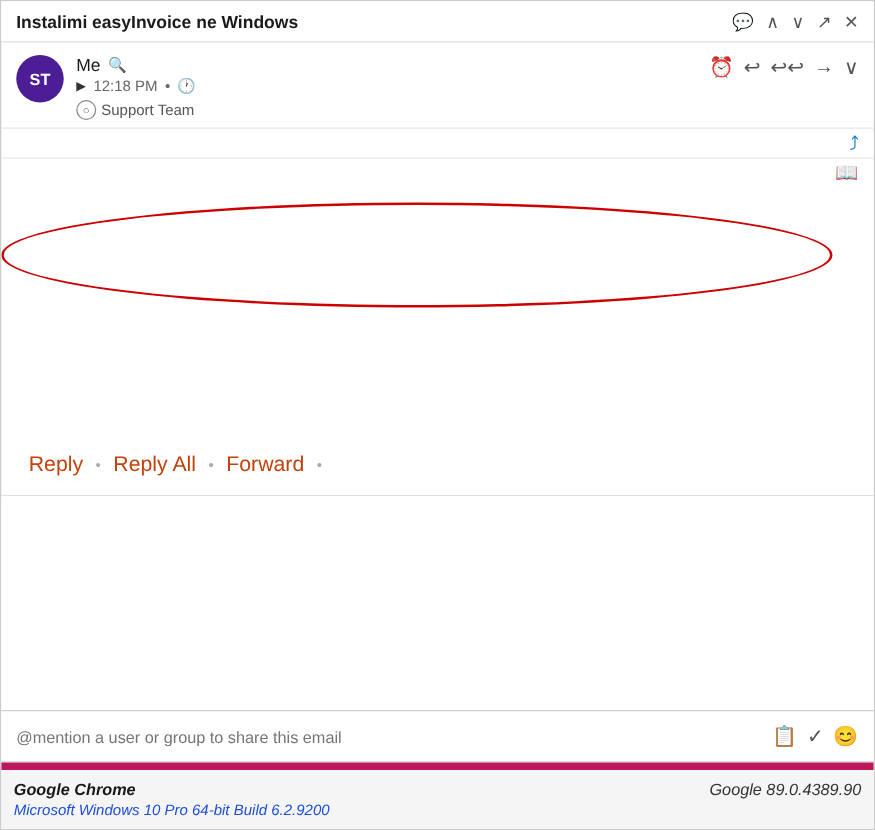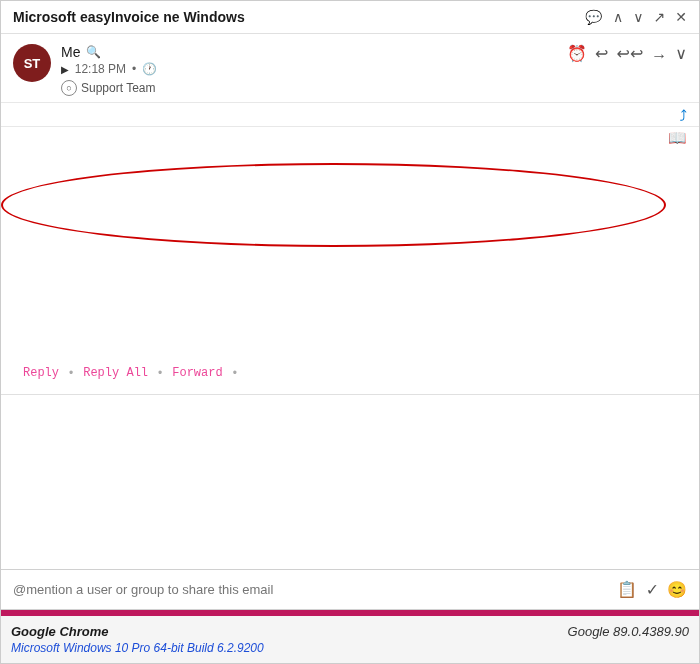--- a/index.html
+++ b/index.html
@@ -49,21 +49,21 @@
     }
     .email-header-left {
       display: flex;
       align-items: flex-start;
       gap: 10px;
     }
     .avatar {
       width: 38px;
       height: 38px;
       border-radius: 50%;
-      background: #7f1d1d;
+      background: #4c1d95;
       color: #fff;
       display: flex;
       align-items: center;
       justify-content: center;
       font-size: 13px;
       font-weight: 600;
       flex-shrink: 0;
     }
     .email-meta {
       display: flex;
@@ -159,30 +159,29 @@
 
     
     .email-reply-bar {
       display: flex;
       align-items: center;
       gap: 0;
       padding: 6px 14px 10px 14px;
       border-bottom: 1px solid #e0e0e0;
     }
     .reply-btn {
-      font-size: 12px;
-      color: #ec4899;
+      font-size: 17px;
+      color: #c2410c;
       cursor: pointer;
       background: none;
       border: none;
       padding: 4px 8px;
       display: flex;
       align-items: center;
       gap: 4px;
-      font-family: Liberation Mono, monospace;
     }
     .separator {
       color: #aaa;
       font-size: 12px;
       margin: 0 2px;
     }
 
     
     .spacer {
       flex: 1;
@@ -241,21 +240,21 @@
     }
     .footer-row2 {
       font-size: 12px;
       color: #1d4ed8;
     }
   </style>
 </head>
 <body>
 
 <div class="title-bar">
-  <span class="title-bar-left">Microsoft easyInvoice ne Windows</span>
+  <span class="title-bar-left">Instalimi easyInvoice ne Windows</span>
   <div class="title-bar-right">
     <span>💬</span>
     <span>∧</span>
     <span>∨</span>
     <span>↗</span>
     <span>✕</span>
   </div>
 </div>
 
 <div class="email-header">

